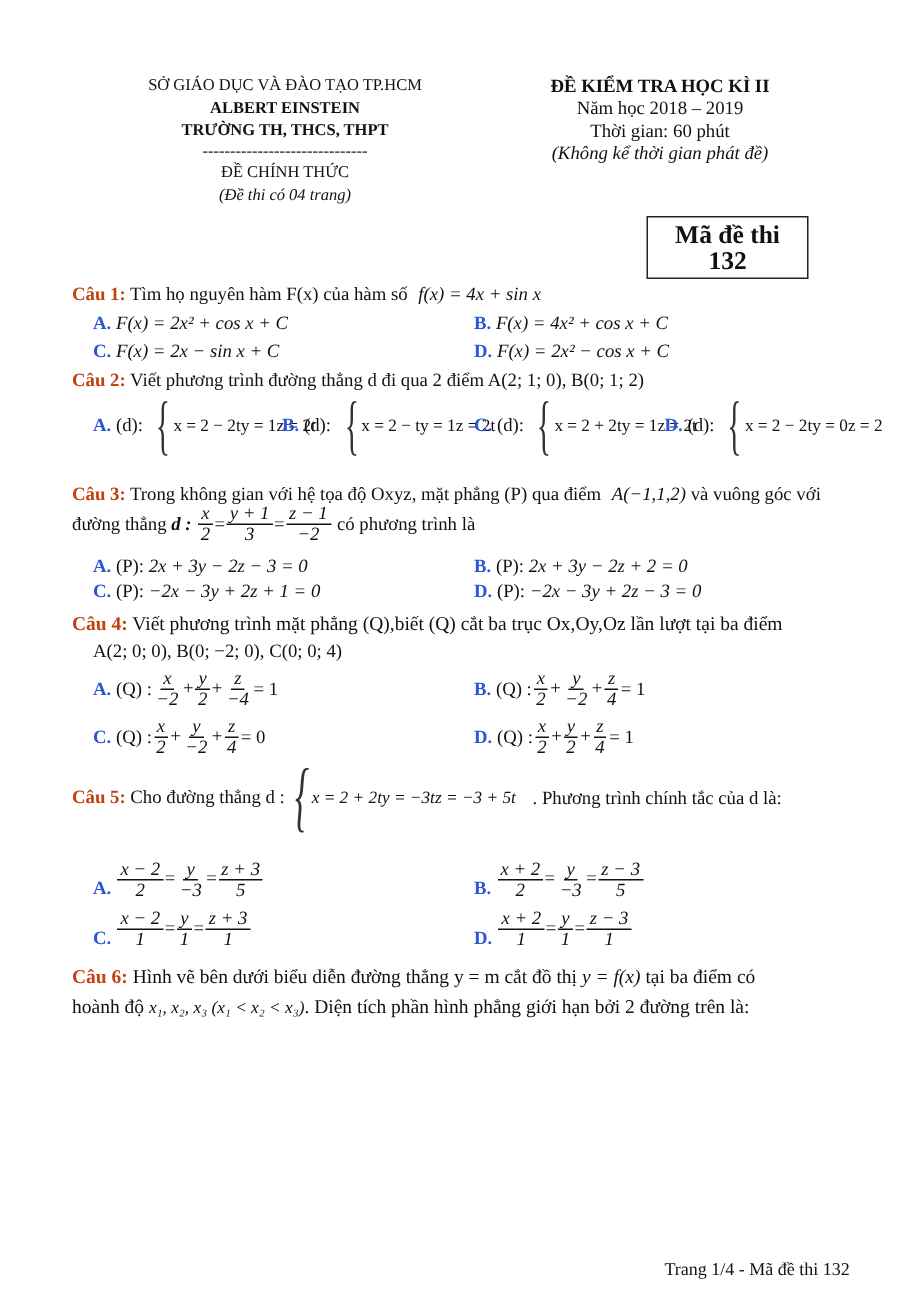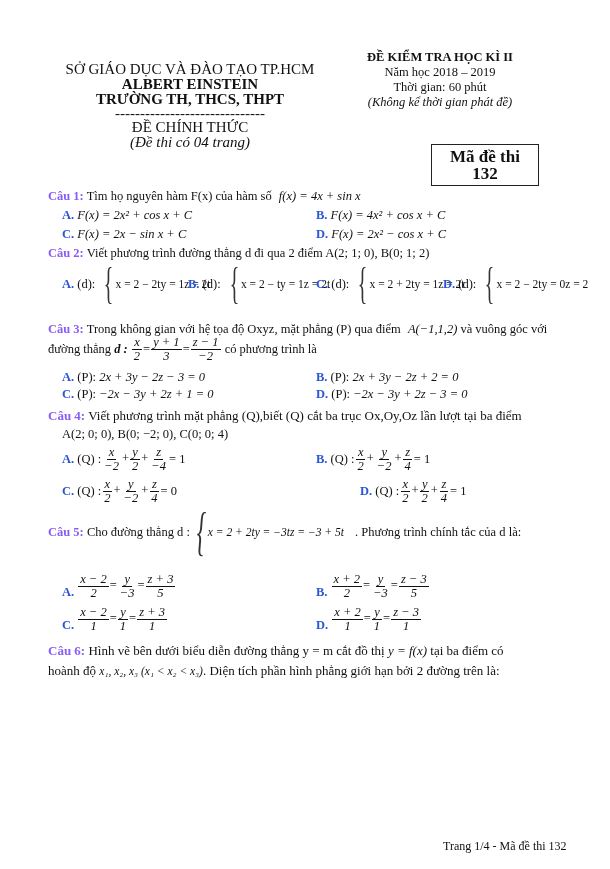--- a/index.html
+++ b/index.html
@@ -2,37 +2,37 @@
 <html><head>
 <meta charset="utf-8">
 <style>
   html, body { margin:0; padding:0; background:#fff; }
   body { width:610px; height:869px; position:relative; overflow:hidden;
          font-family:"Liberation Serif", "DejaVu Serif", serif; color:#111; font-size:12.5px; }
   .abs { position:absolute; white-space:nowrap; }
   .center { text-align:center; }
   .b { font-weight:bold; }
   .i { font-style:italic; }
-  .qlabel { color:#8b5cf6; font-weight:bold; }
+  .qlabel { color:#c2410c; font-weight:bold; }
   .opt { color:#2a55d6; font-weight:bold; }
   .m { font-style:italic; }
   .box { position:absolute; left:431px; top:144px; width:106px; height:40px; border:1.5px solid #222; }
   .box div { text-align:center; font-weight:bold; font-size:17px; line-height:17px; }
   .frac { display:inline-flex; flex-direction:column; align-items:center; vertical-align:middle; line-height:13px; margin:0 1px; }
   .frac .num { border-bottom:1px solid #111; padding:0 2px; }
   .frac .den { padding:0 2px; }
   .sys { display:inline-flex; align-items:center; vertical-align:middle; }
   .brace { font-size:44px; line-height:44px; transform:scaleX(0.45); font-weight:100; color:#333; margin-right:-4px; }
   .sys .rows { display:flex; flex-direction:row; font-size:11.5px; line-height:17px; }
   .sys.tall .rows { line-height:19px; }
 </style>
 </head>
 <body>
 
-<div class="abs center" style="left:60px; top:50px; width:260px; line-height:15px; font-size:15px;margin-top:12px;">
+<div class="abs center" style="left:60px; top:50px; width:260px; line-height:15px; font-size:11px;">
   <div>SỞ GIÁO DỤC VÀ ĐÀO TẠO TP.HCM</div>
   <div class="b">ALBERT EINSTEIN</div>
   <div class="b">TRƯỜNG TH, THCS, THPT</div>
   <div style="line-height:13px;">------------------------------</div>
   <div>ĐỀ CHÍNH THỨC</div>
   <div class="i">(Đề thi có 04 trang)</div>
 </div>
 
 <div class="abs center" style="left:340px; top:50px; width:200px; line-height:15px; font-size:12.5px;">
   <div class="b">ĐỀ KIỂM TRA HỌC KÌ II</div>
@@ -173,21 +173,21 @@
       <span class="num">x</span>
       <span class="den">2</span>
     </span>+<span class="frac m">
       <span class="num">y</span>
       <span class="den">−2</span>
     </span>+<span class="frac m">
       <span class="num">z</span>
       <span class="den">4</span>
     </span><span style="vertical-align:middle;">= 0</span>
 </div>
-<div class="abs" style="left:316px; top:478px;margin-left:44px;">
+<div class="abs" style="left:316px; top:478px;">
   <span class="opt" style="vertical-align:middle;">D.</span>
   <span style="vertical-align:middle;">(Q) :</span><span class="frac m">
       <span class="num">x</span>
       <span class="den">2</span>
     </span>+<span class="frac m">
       <span class="num">y</span>
       <span class="den">2</span>
     </span>+<span class="frac m">
       <span class="num">z</span>
       <span class="den">4</span>

